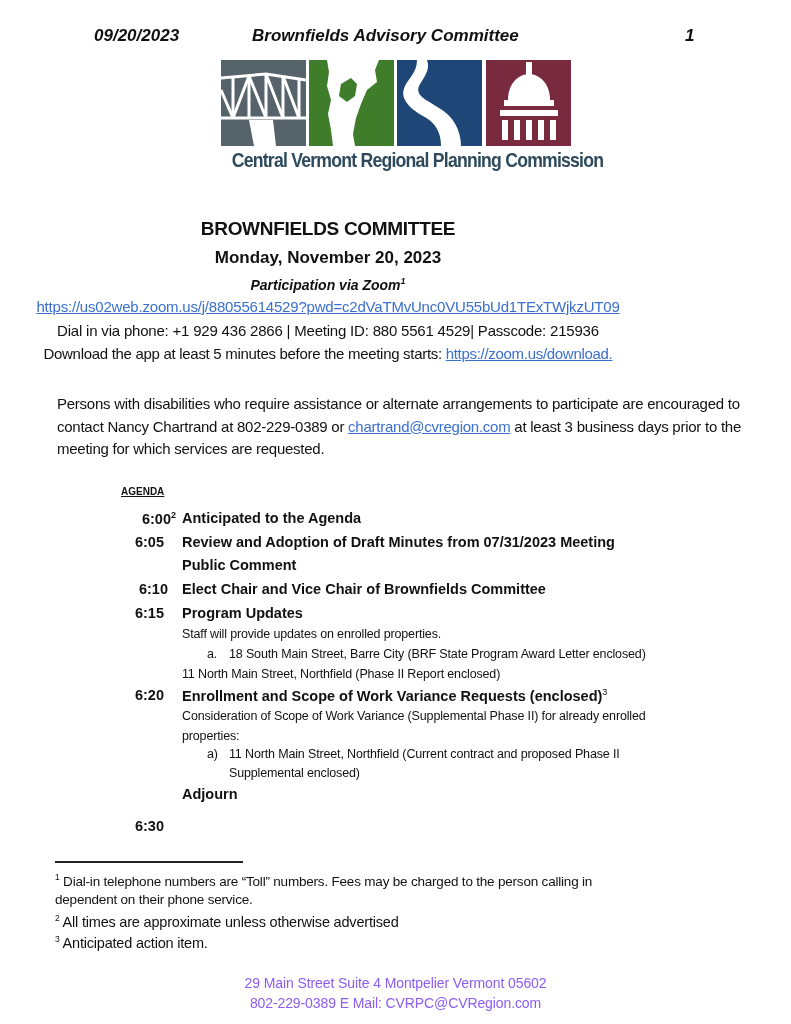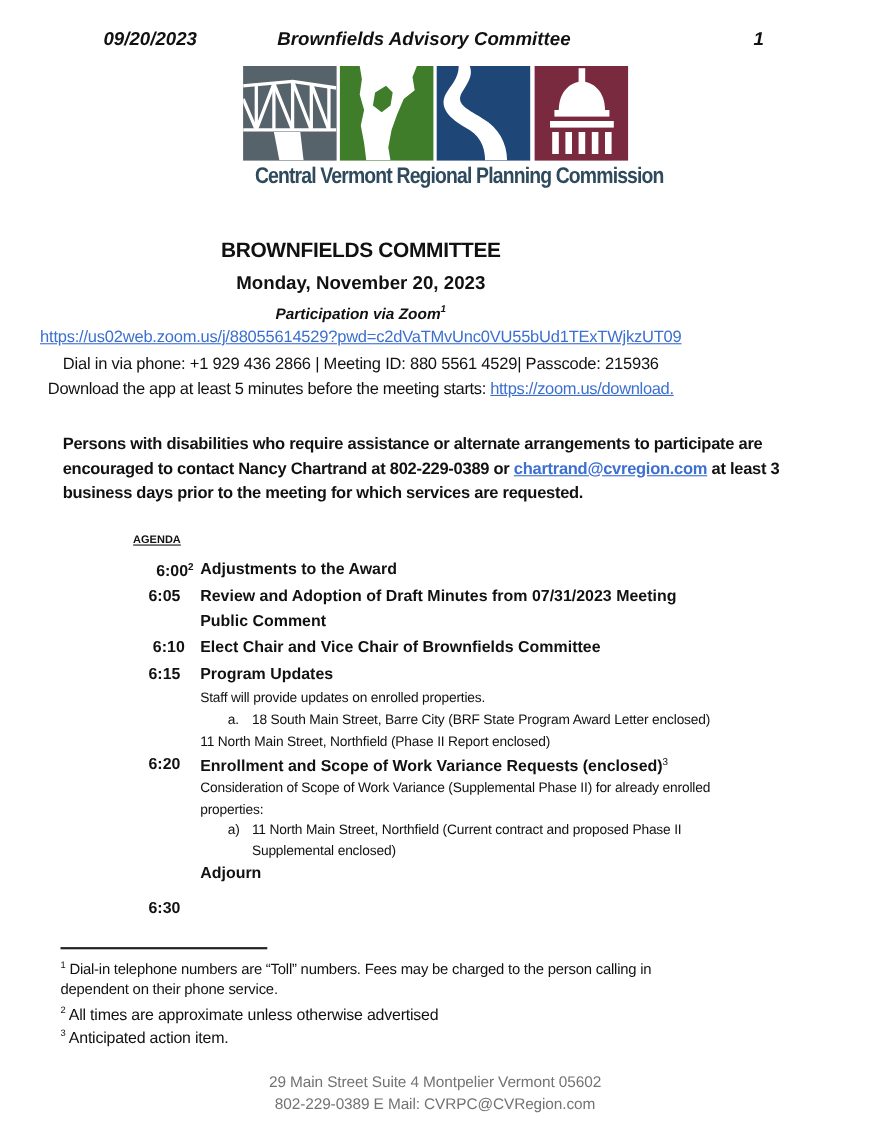--- a/index.html
+++ b/index.html
@@ -12,33 +12,33 @@
   .center { left:0; width:656px; text-align:center; white-space:nowrap; }
   .body-font { font-family:"Liberation Sans", sans-serif; }
   .t1 { top:218px; font-weight:bold; font-size:19px; letter-spacing:-0.3px; }
   .t2 { top:248px; font-weight:bold; font-size:17px; }
   .t3 { top:276px; font-weight:bold; font-style:italic; font-size:14px; }
   .t3 sup { font-size:9px; }
   a.link { color:#3b6fd0; text-decoration:underline; }
   .zl { top:298px; font-size:15px; letter-spacing:-0.2px; }
   .dial { top:322px; font-size:15px; letter-spacing:-0.2px; }
   .dl { top:345px; font-size:15px; letter-spacing:-0.3px; }
-  .para { left:57px; top:393px; width:690px; font-size:15px; line-height:22.5px; letter-spacing:-0.25px;font-weight:bold; }
+  .para { left:57px; top:393px; width:690px; font-size:15px; line-height:22.5px; letter-spacing:-0.25px; }
   .agenda { left:121px; top:486px; font-weight:bold; font-size:10px; text-decoration:underline; }
   .row { position:absolute; left:0; width:791px; font-size:14.5px; }
   .time { position:absolute; width:60px; text-align:right; font-weight:bold; }
   .time sup { font-size:9px; }
   .item { position:absolute; left:182px; font-weight:bold; white-space:nowrap; }
   .item .normal { font-weight:bold; }
   .item sup { font-size:9px; font-weight:normal; }
   .sub { position:absolute; font-size:12.5px; white-space:nowrap; letter-spacing:-0.15px; }
   .rule { left:55px; top:861px; width:188px; height:1.5px; background:#222; }
   .fn { left:55px; font-size:13.5px; white-space:nowrap; letter-spacing:-0.2px; }
   .fn sup { font-size:8.5px; }
-  .addr { left:0; width:791px; text-align:center; font-size:14px; color:#737373; white-space:nowrap; letter-spacing:-0.1px; }
+  .addr { left:0; width:791px; text-align:center; font-size:14px; color:#8b5cf6; white-space:nowrap; letter-spacing:-0.1px; }
 </style>
 </head>
 <body>
 
 <div class="abs hdr" style="left:94px;">09/20/2023</div>
 <div class="abs hdr" style="left:252px;text-align:center;">Brownfields Advisory Committee</div>
 <div class="abs hdr" style="left:685px;">1</div>
 
 <div class="abs logo">
   <div class="panel" style="left:0; background:#56636b;">
@@ -97,21 +97,21 @@
 </div>
 
 <div class="abs para body-font">
   <span>Persons with disabilities who require assistance or alternate arrangements to participate are encouraged to contact Nancy Chartrand at 802-229-0389 or </span><a class="link" href="#">chartrand@cvregion.com</a><span> at least 3 business days prior to the meeting for which services are requested.</span>
 </div>
 
 <div class="abs agenda body-font">AGENDA</div>
 
 <div class="row body-font" style="top:510px;">
   <div class="time" style="left:116px;"><span>6:00</span><sup>2</sup></div>
-  <div class="item">Adjustments to the Award</div>
+  <div class="item">Anticipated to the Agenda</div>
 </div>
 
 <div class="row body-font" style="top:534px;">
   <div class="time" style="left:104px;">6:05</div>
   <div class="item">Review and Adoption of Draft Minutes from 07/31/2023 Meeting</div>
   <div class="item" style="top:23px;">Public Comment</div>
 </div>
 
 <div class="row body-font" style="top:581px;">
   <div class="time" style="left:108px;">6:10</div>

